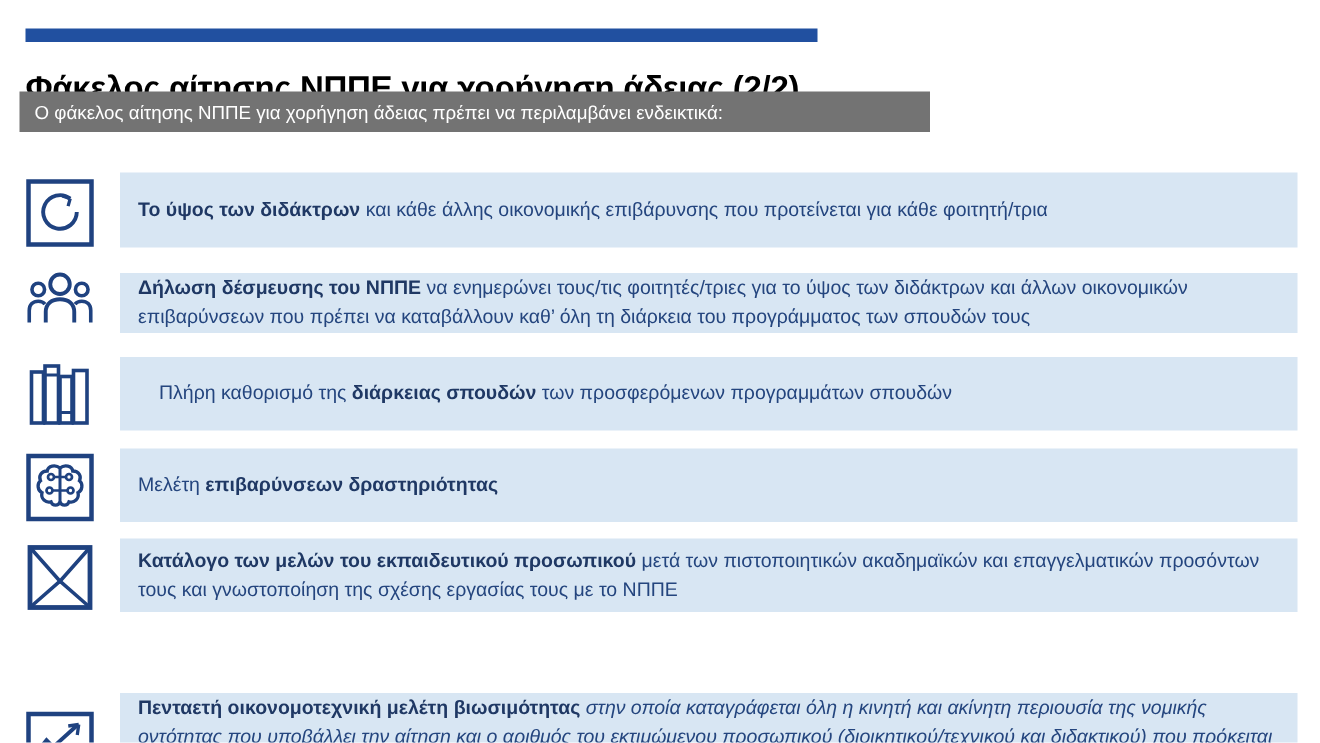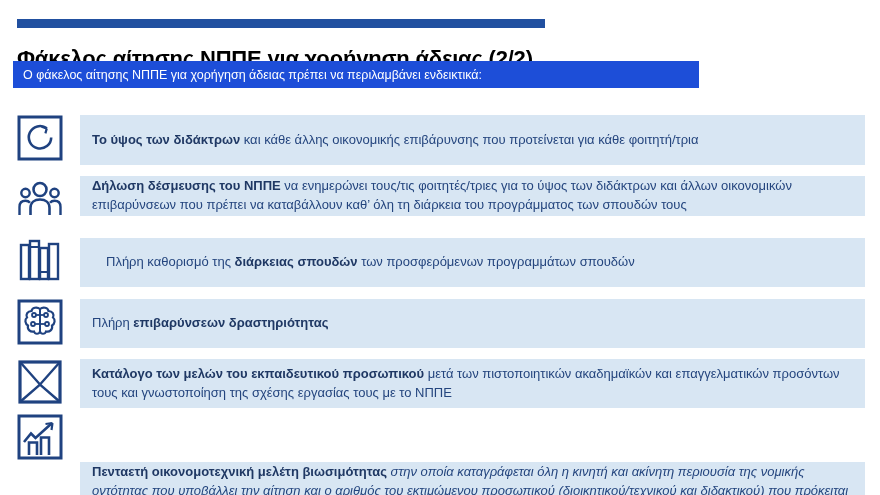--- a/index.html
+++ b/index.html
@@ -10,27 +10,27 @@
   }
   .top-bar{
     position:absolute;left:17px;top:19px;width:528px;height:9px;
     background:#2150A0;
   }
   .slide-title{
     position:absolute;left:17px;top:31px;width:700px;
     font-size:22px;font-weight:bold;color:#000000;letter-spacing:-0.2px;
   }
   .banner{
-    position:absolute;left:13px;top:61px;width:686px;height:27px;
-    background:#1d4ed8;color:#ffffff;
+    position:absolute;left:13px;top:61px;width:607px;height:27px;
+    background:#737373;color:#ffffff;
     display:flex;align-items:center;box-sizing:border-box;
     padding-left:10px;font-size:12.5px;
   }
   .row{
-    position:absolute;left:17px;display:flex;align-items:flex-start;
+    position:absolute;left:17px;display:flex;align-items:flex-end;
   }
   .icon-cell{
     width:46px;height:46px;flex:0 0 46px;margin-right:17px;
     display:flex;align-items:center;justify-content:center;
   }
   .icon-cell svg{display:block;}
   .row-box{
     width:785px;box-sizing:border-box;
     background:#D8E6F3;
     padding:6px 16px 6px 12px;
@@ -113,21 +113,21 @@
       <circle cx="16" cy="25" r="2" stroke-width="1.8"></circle>
       <circle cx="29" cy="16" r="2" stroke-width="1.8"></circle>
       <circle cx="30" cy="25" r="2" stroke-width="1.8"></circle>
       <line x1="19" y1="16" x2="23" y2="16" stroke-width="1.8"></line>
       <line x1="18" y1="25" x2="23" y2="25" stroke-width="1.8"></line>
       <line x1="23" y1="16" x2="27" y2="16" stroke-width="1.8"></line>
       <line x1="23" y1="25" x2="28" y2="25" stroke-width="1.8"></line>
     </svg>
   </span>
   <div class="row-box">
-    <span><span>Πλήρη </span><b>επιβαρύνσεων δραστηριότητας</b><span></span></span>
+    <span><span>Μελέτη </span><b>επιβαρύνσεων δραστηριότητας</b><span></span></span>
   </div>
 </div>
 
 <div class="row r5">
   <span class="icon-cell">
     <svg width="46" height="46" viewBox="0 0 46 46" fill="none" stroke="#1F4280">
       <rect x="3" y="3" width="40" height="40" stroke-width="3.2"></rect>
       <path d="M3.5 3.5 L23 25.5 L42.5 3.5" stroke-width="2.4"></path>
       <path d="M3.5 42.5 L23 25.5 L42.5 42.5" stroke-width="2.4"></path>
     </svg>

